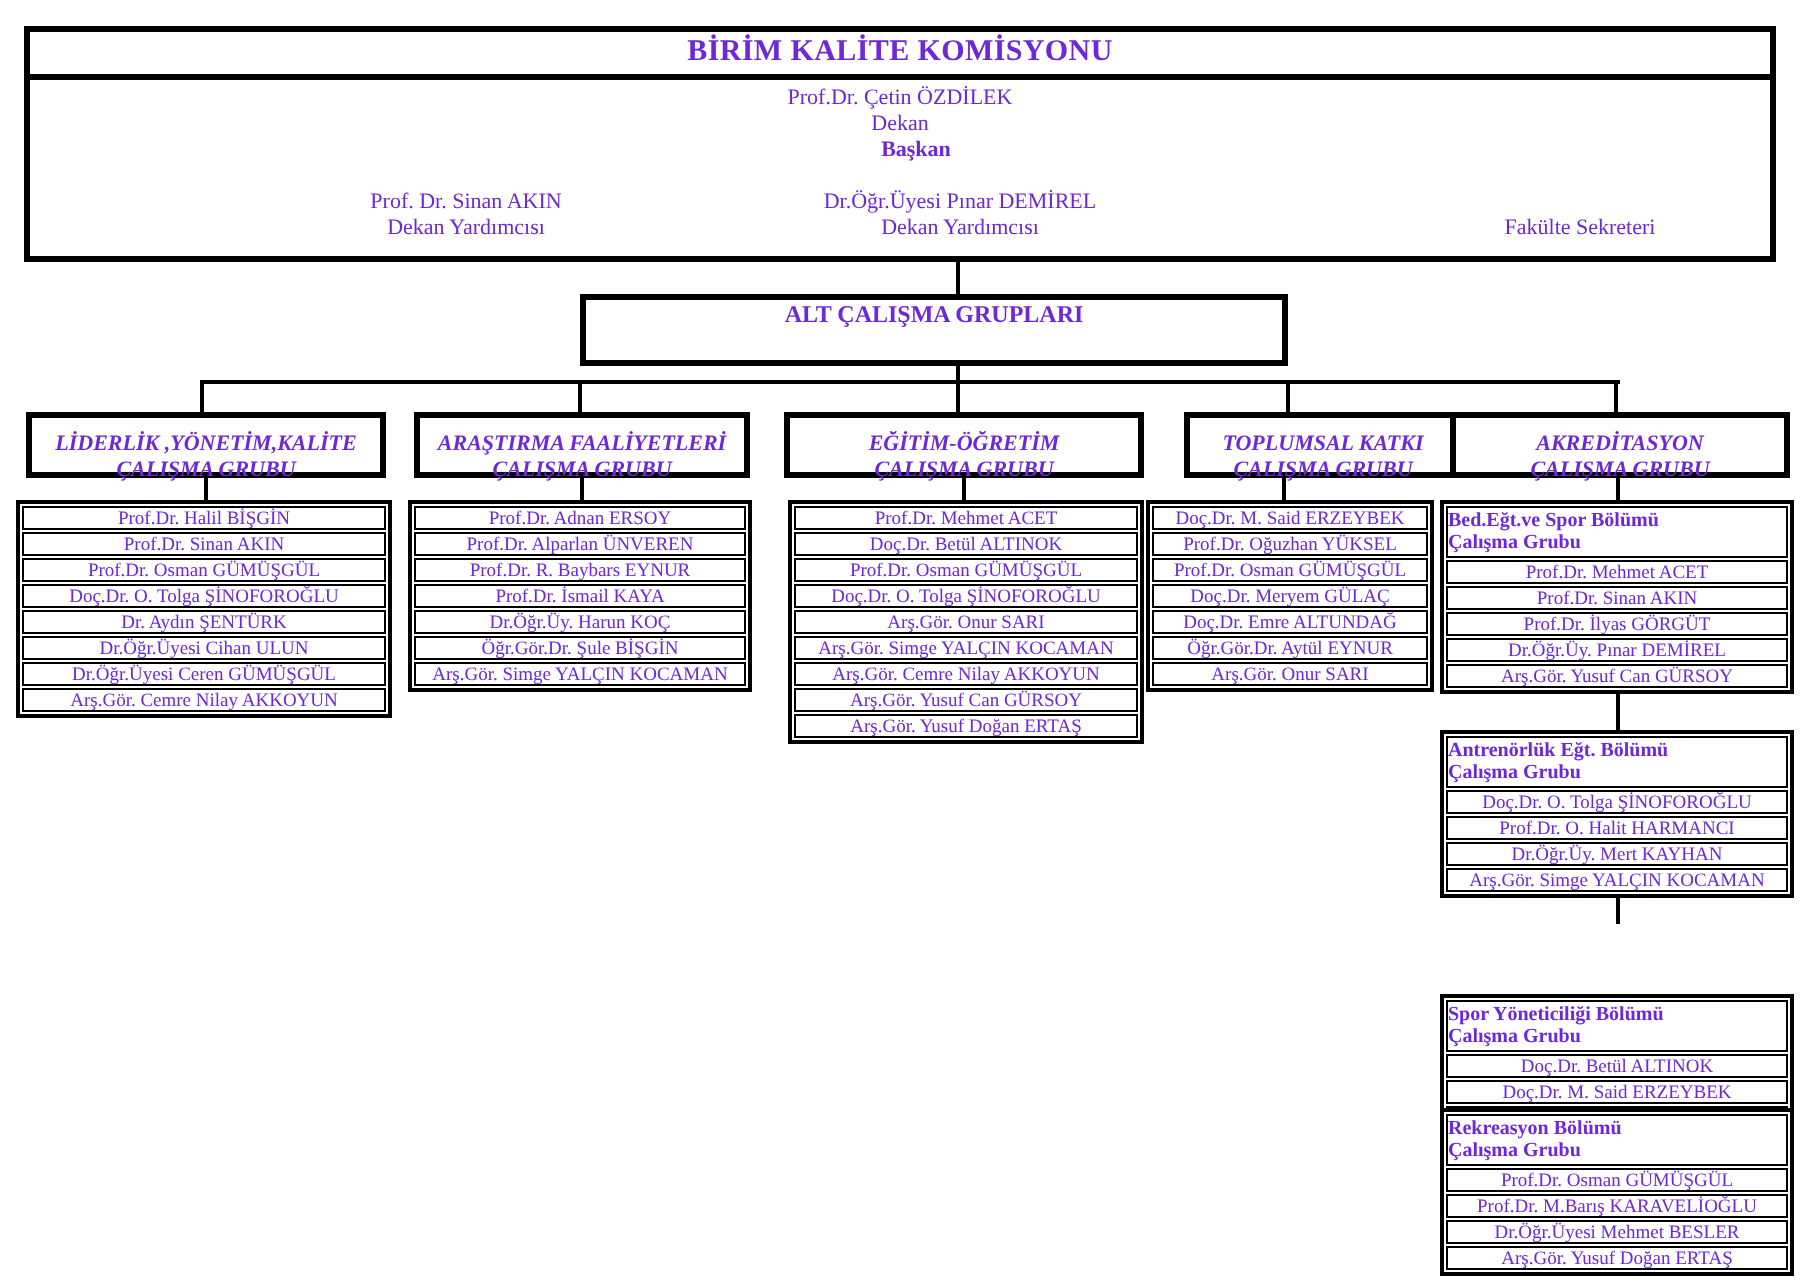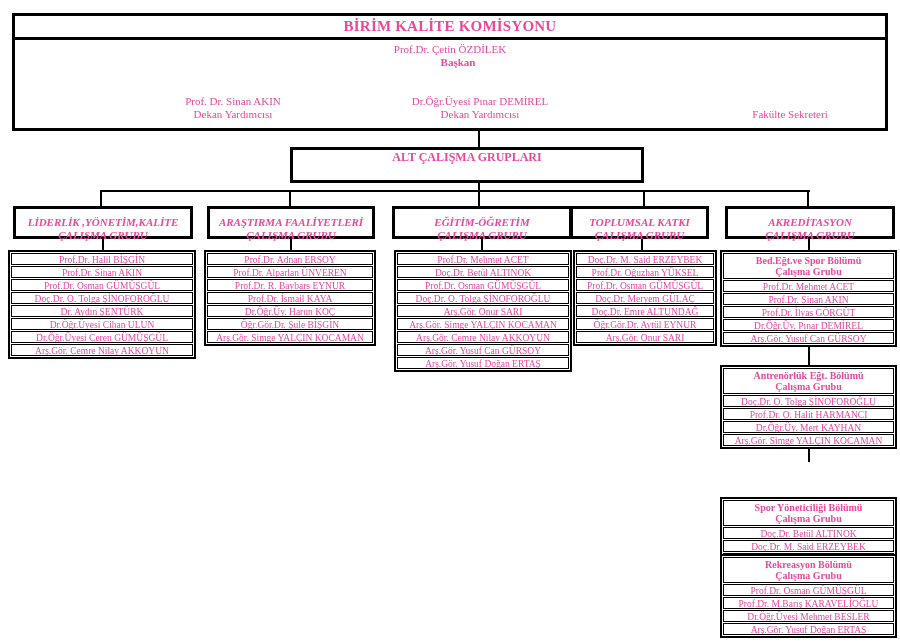--- a/index.html
+++ b/index.html
@@ -3,21 +3,21 @@
 <meta charset="utf-8">
 <style>
   * { box-sizing: border-box; margin: 0; padding: 0; }
   html, body { background: #fff; }
   .canvas {
     position: relative;
     width: 900px;
     height: 643px;
     background: #ffffff;
     font-family: "Liberation Serif", "DejaVu Serif", serif;
-    color: #ec4899;
+    color: #6d28d9;
     overflow: hidden;
   }
   
   .lv { position: absolute; width: 2px; background: #000; z-index: 1; }
   .lh { position: absolute; height: 2px; background: #000; z-index: 1; }
   
   .box { position: absolute; background: #fff; border: 3px solid #000; z-index: 2; }
   .topbox { left: 12px; top: 13px; width: 876px; height: 118px; }
   .titlebar {
     height: 24px; border-bottom: 3px solid #000;
@@ -34,36 +34,36 @@
     left: 290px; top: 147px; width: 354px; height: 36px;
     text-align: center; font-weight: bold; font-size: 12px; line-height: 14px; padding-top: 0;
   }
   .ghead {
     top: 206px; height: 33px; text-align: center; font-weight: bold;
     font-size: 11px; line-height: 13px; padding-top: 7px; font-style: italic;
   }
   .g0h { left: 13px;  width: 180px; }
   .g1h { left: 207px; width: 168px; }
   .g2h { left: 392px; width: 180px; }
-  .g3h { left: 570px; width: 139px; }
+  .g3h { left: 592px; width: 139px; }
   .g4h { left: 725px; width: 170px; }
   .mlist { position: absolute; background: #fff; border: 2px solid #000; z-index: 2; padding: 0 1px; }
   .g0l { left: 8px;   top: 250px; width: 188px; }
   .g1l { left: 204px; top: 250px; width: 172px; }
   .g2l { left: 394px; top: 250px; width: 178px; }
   .g3l { left: 573px; top: 250px; width: 144px; }
   .sb  { left: 720px; width: 177px; }
   .sb0 { top: 250px; } .sb1 { top: 365px; } .sb2 { top: 459px; margin-top: 38px; } .sb3 { top: 554px; }
   .mrow {
     border: 1px solid #000; margin: 1px 0; height: 12px;
     text-align: center; font-size: 9.5px; line-height: 10px; padding-top: 1px;
     white-space: nowrap; overflow: hidden;
   }
   .shead {
-    border: 1px solid #000; margin: 1px 0; text-align: center;
+    border: 1px solid #000; margin: 1px 0; 
     font-weight: bold; font-size: 10px; line-height: 11px; padding: 1px 0;
   }
 </style>
 </head>
 <body>
 
 <div class="canvas">
 
   <div class="lv" style="left:478px; top:124px; height:28px;"></div>
   <div class="lv" style="left:478px; top:176px; height:17px;"></div>
@@ -79,20 +79,21 @@
   <div class="lv" style="left:641px; top:232px; height:22px;"></div>
   <div class="lv" style="left:808px; top:232px; height:22px;"></div>
   <div class="lv" style="left:808px; top:338px; height:30px;"></div>
   <div class="lv" style="left:808px; top:434px; height:28px;"></div>
   <div class="lv" style="left:808px; top:530px; height:28px;"></div>
 
   <div class="box topbox">
     <div class="titlebar">BİRİM KALİTE KOMİSYONU</div>
     <div class="chairblock">
       <div>Prof.Dr. Çetin ÖZDİLEK</div>
+      <div>Dekan</div>
       <div class="b">Başkan</div>
     </div>
     <div class="dep dep0">
       <div>Prof. Dr. Sinan AKIN</div>
       <div>Dekan Yardımcısı</div>
     </div>
     <div class="dep dep1">
       <div>Dr.Öğr.Üyesi Pınar DEMİREL</div>
       <div>Dekan Yardımcısı</div>
     </div>

